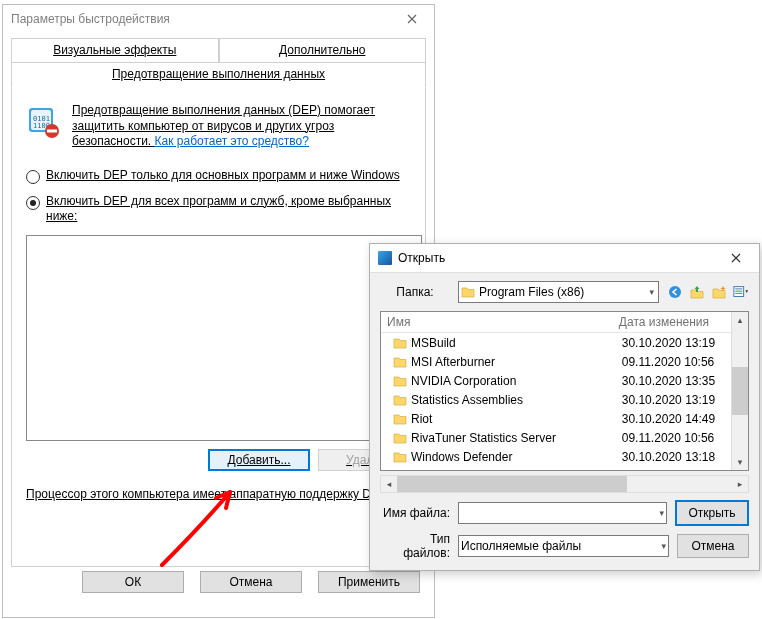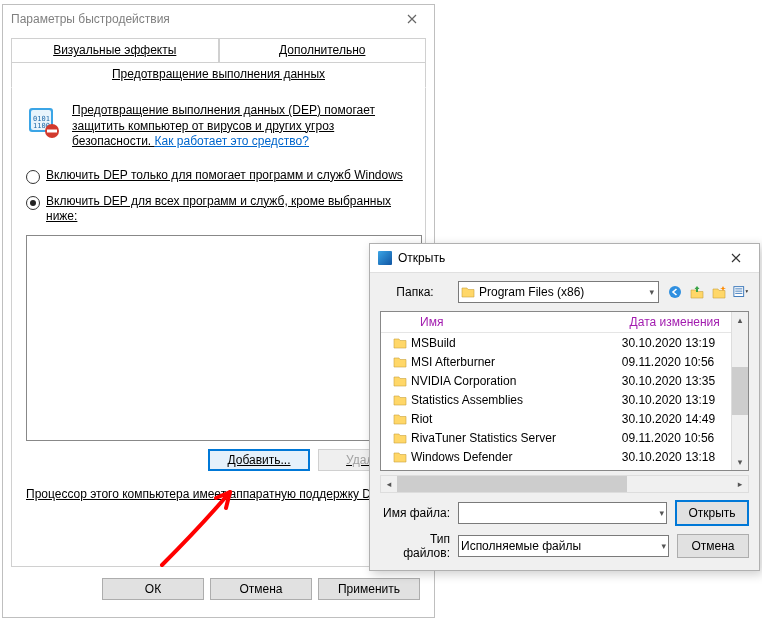--- a/index.html
+++ b/index.html
@@ -152,24 +152,24 @@
     color: #a0a0a0;
     background: #efefef;
     border-color: #d0d0d0;
     cursor: default;
   }
 
   .cpu-note { margin-top: 6px; font-size: 12px; max-width: 395px; }
 
   .perf-footer {
     position: absolute;
-    bottom: 17px;
+    bottom: 24px;
     right: 14px;
     display: flex;
-    gap: 6px;
+    gap: 16px;
     margin-top: 8px;
   }
 
   
   .open-dialog {
     position: absolute;
     left: 369px;
     top: 243px;
     width: 391px;
     height: 328px;
@@ -251,23 +251,22 @@
   }
   .file-scroll {
     flex: 1;
     overflow: hidden;
     position: relative;
   }
   .file-headers {
     display: flex;
     border-bottom: 1px solid #e5e5e5;
     font-size: 12px;
-    color: #a21caf;
-    background: #fff;
-    padding-left: 33px;
+    color: #737373;
+    background: #fff;
   }
   .file-headers .col {
     padding: 3px 6px;
   }
   .col-name { width: 232px; }
   .col-date { width: 112px; }
 
   .file-list { }
   .file-row {
     display: flex;
@@ -401,21 +400,21 @@
             <rect x="21" y="24.5" width="10" height="3" fill="#fff"></rect>
           </svg>
         </div>
         <div class="dep-text">
           <span>Предотвращение выполнения данных (DEP) помогает защитить компьютер от вирусов и других угроз безопасности. </span><span class="dep-link">Как работает это средство?</span>
         </div>
       </div>
 
       <div class="radio-row">
         <span class="radio"></span>
-        <span>Включить DEP только для помогает программ и служб Windows</span>
+        <span>Включить DEP только для основных программ и ниже Windows</span>
       </div>
       <div class="radio-row">
         <span class="radio checked"></span>
         <span>Включить DEP для всех программ и служб, кроме выбранных ниже:</span>
       </div>
 
       <div class="listbox"></div>
 
       <div class="list-buttons">
         <div class="btn highlight">Добавить...</div>

